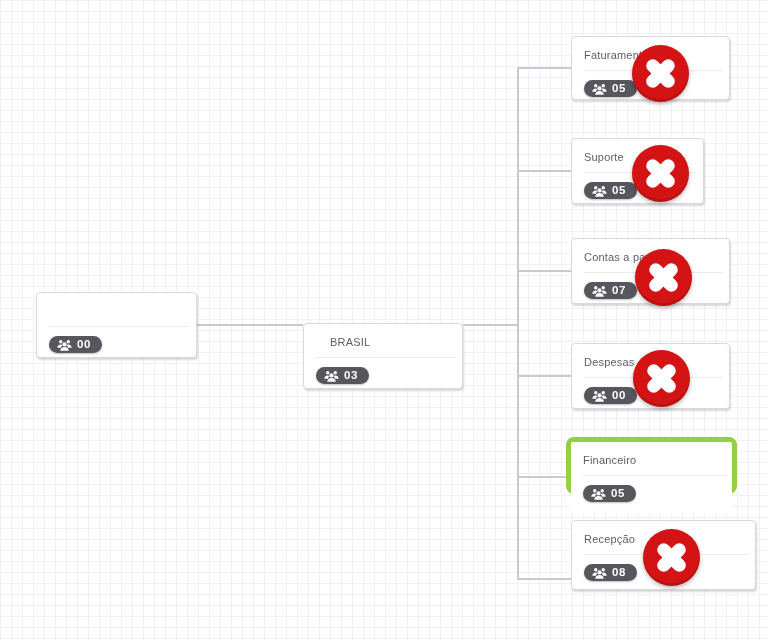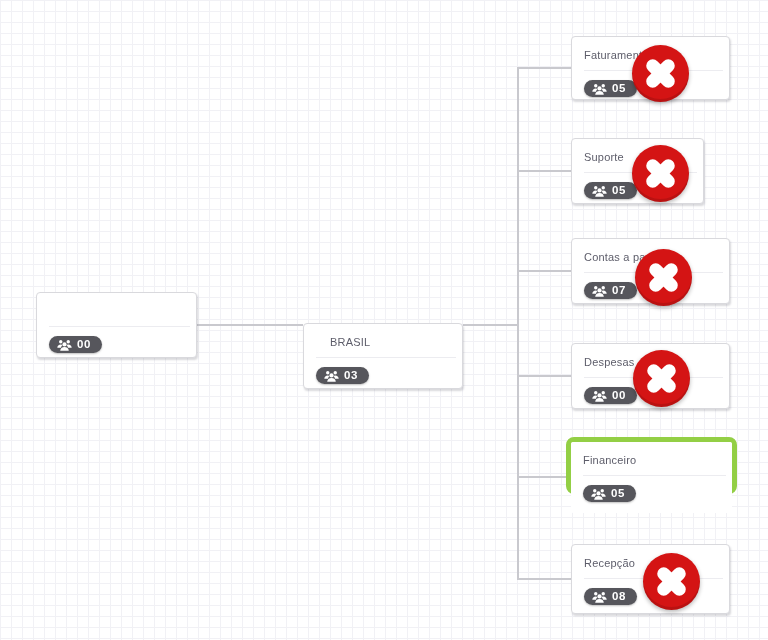--- a/index.html
+++ b/index.html
@@ -55,21 +55,21 @@
   .badge .num { font-size:11.5px; font-weight:bold; letter-spacing:0.5px; line-height:1; }
 
   
   .node-root   { left:36px;  top:292px; width:161px; height:66px; }
   .node-middle { left:303px; top:292px; width:160px; height:66px;margin-top:31px; }
   .node-middle .title { padding-left:14px; }
   .child-0 { left:571px; top:36px;  width:159px; height:64px; }
   .child-1 { left:571px; top:138px; width:133px; height:66px; }
   .child-2 { left:571px; top:238px; width:159px; height:66px; }
   .child-3 { left:571px; top:343px; width:159px; height:66px; }
-  .child-5 { left:571px; top:544px; width:159px; height:70px; }
+  .child-5 { left:571px; top:520px; width:185px; height:70px; }
 
   
   .selected-wrap {
     position:absolute;
     left:566px; top:437px; width:171px; height:57px;
     border:5px solid #93cf45;
     border-radius:8px;
     background:#ffffff;
   }
   .selected-wrap .card {

